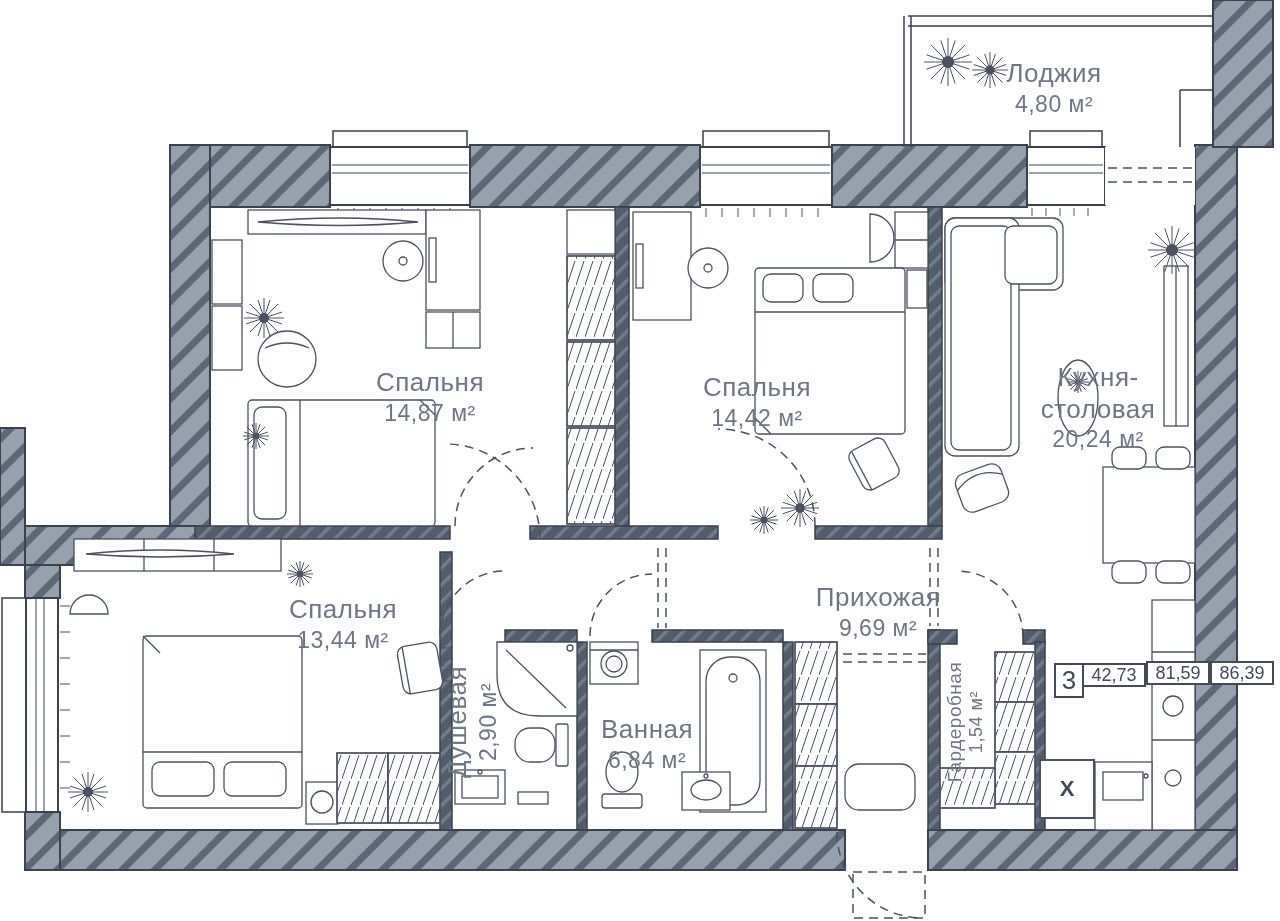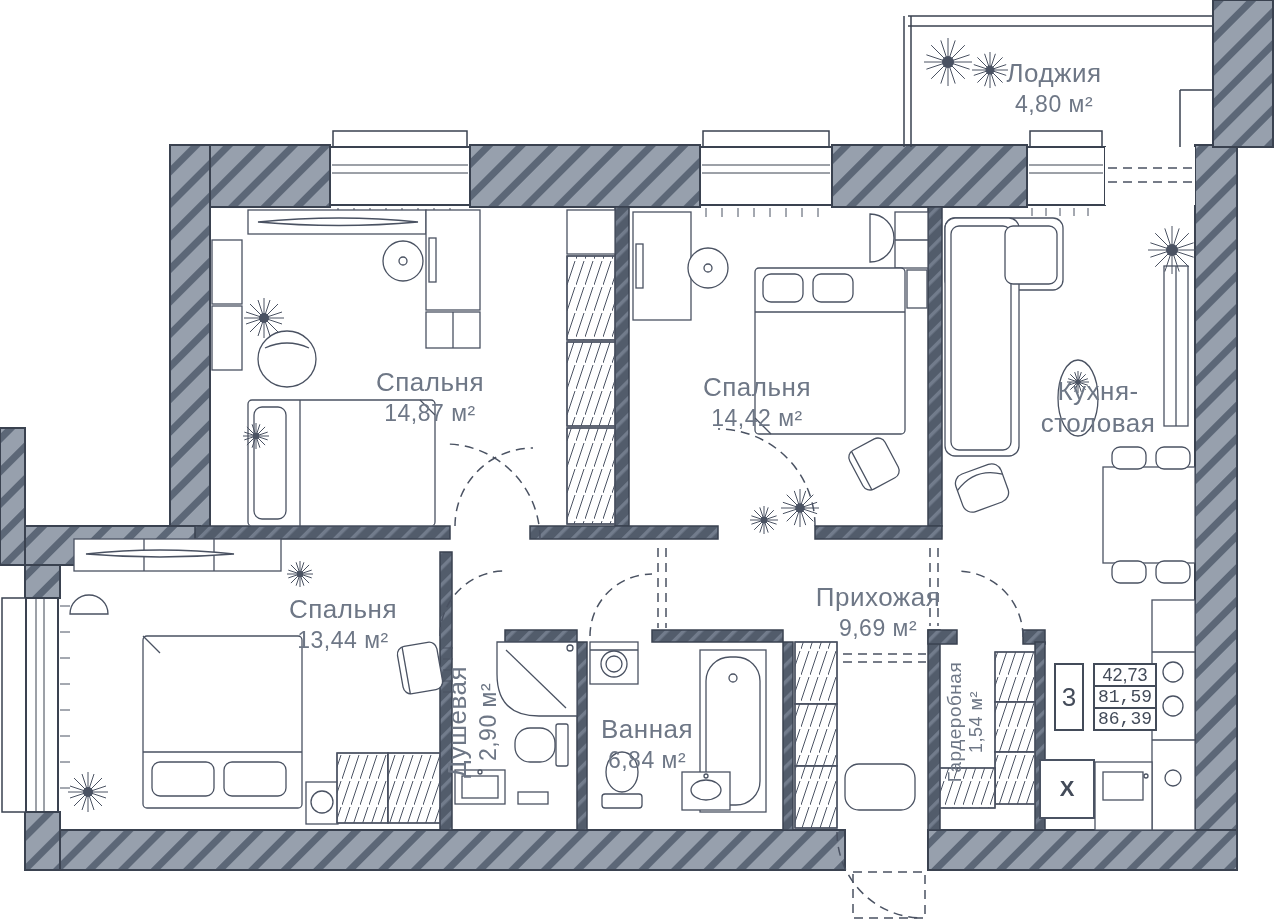--- a/index.html
+++ b/index.html
@@ -13,24 +13,24 @@
   .rlabel .ar{font-size:23px;}
   .rlabel.small .nm{font-size:19px;}
   .rlabel.small .ar{font-size:18px;}
   .rlabel.vert{transform:translate(-50%,-50%) rotate(-90deg);}
   .rlabel.wrap{white-space:normal;width:195px;}
   .xmark{position:absolute;transform:translate(-50%,-50%);font-size:22px;font-weight:bold;
          color:#434b59;}
   .infobox{position:absolute;left:1054px;top:663px;display:flex;align-items:stretch;}
   .ib-left{width:26px;border:2px solid #434b59;background:#fff;display:flex;
            align-items:center;justify-content:center;font-size:26px;color:#434b59;}
-  .ib-col{margin-left:-2px;display:flex;flex-direction:column;padding-left:11px;}
+  .ib-col{margin-left:-2px;display:flex;flex-direction:row;}
   .ib-col .ib-cell{width:60px;height:20px;border:2px solid #434b59;background:#fff;
            display:flex;align-items:center;justify-content:center;font-size:18px;color:#434b59;}
-  .ib-col .ib-cell + .ib-cell{margin-top:-2px;font-family:Liberation Mono, monospace;}
+  .ib-col .ib-cell + .ib-cell{margin-top:-2px;}
 </style>
 </head>
 <body>
 
 <div class="plan">
 <svg width="1280" height="921" viewBox="0 0 1280 921">
   <defs>
     <pattern id="hatch" patternUnits="userSpaceOnUse" width="23" height="23" patternTransform="rotate(-45)">
       <rect width="23" height="23" fill="#97a0ad"></rect>
       <rect y="8" width="23" height="7" fill="#5c6777"></rect>
@@ -294,20 +294,21 @@
 <div class="rlabel" style="left:430px;top:397px">
   <div class="nm">Спальня</div>
   <div class="ar">14,87 м²</div>
 </div>
 <div class="rlabel" style="left:757px;top:402px">
   <div class="nm">Спальня</div>
   <div class="ar">14,42 м²</div>
 </div>
 <div class="rlabel wrap" style="left:1098px;top:408px">
   <div class="nm">Кухня-столовая</div>
+  <div class="ar">20,24 м²</div>
 </div>
 <div class="rlabel" style="left:343px;top:624px">
   <div class="nm">Спальня</div>
   <div class="ar">13,44 м²</div>
 </div>
 <div class="rlabel" style="left:878px;top:612px">
   <div class="nm">Прихожая</div>
   <div class="ar">9,69 м²</div>
 </div>
 <div class="rlabel vert" style="left:472px;top:722px">

